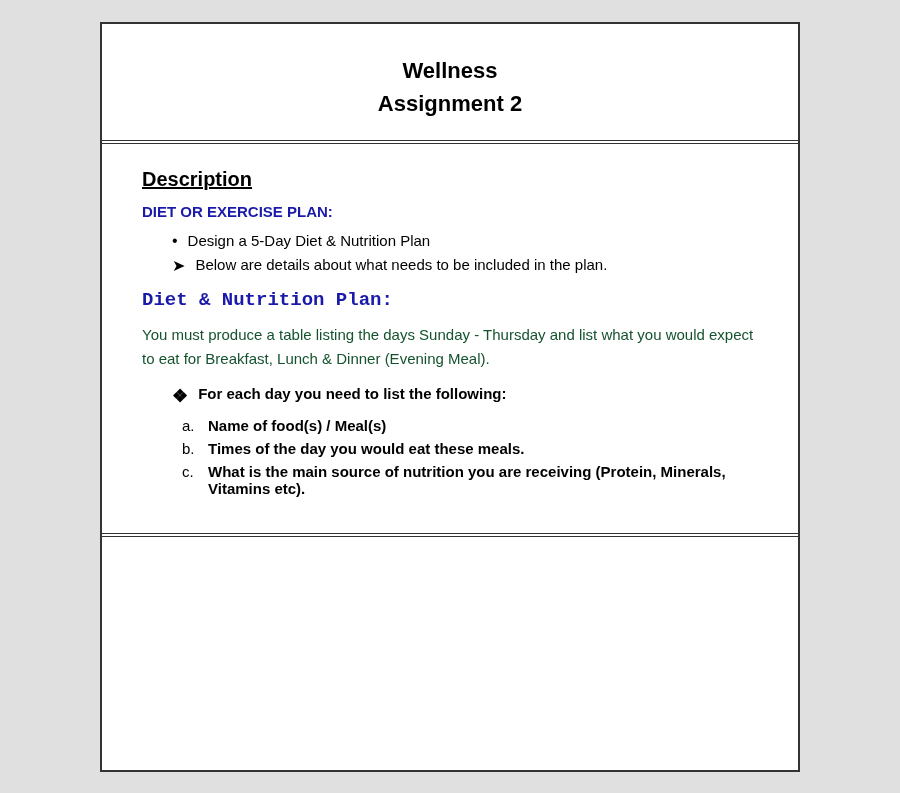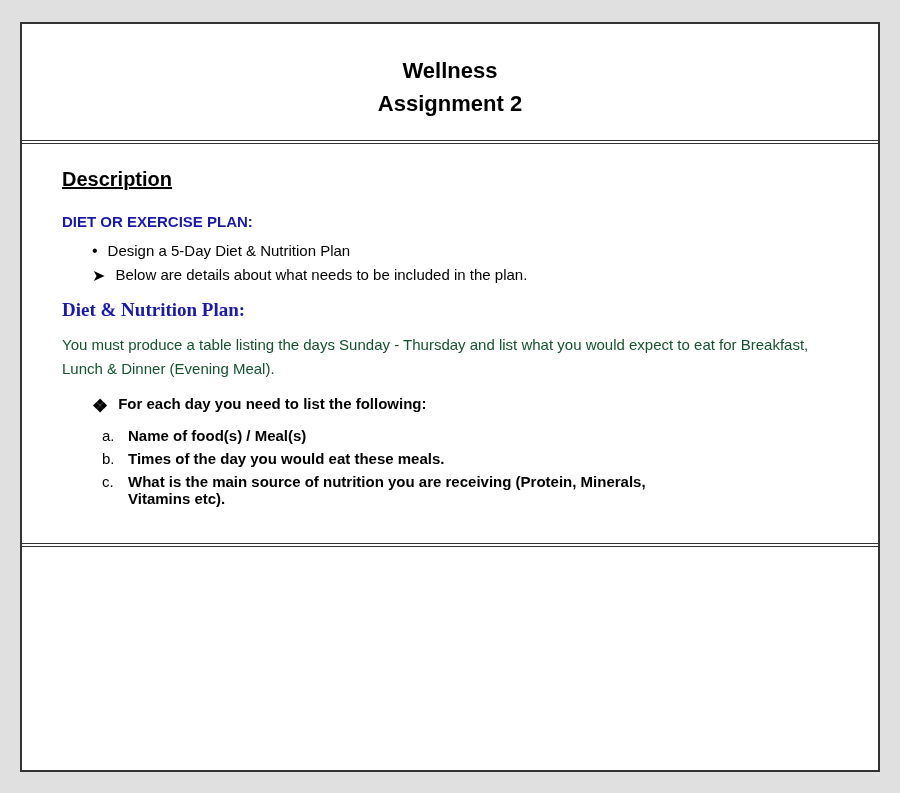--- a/index.html
+++ b/index.html
@@ -11,21 +11,21 @@
     body {
       background: #e0e0e0;
       display: flex;
       justify-content: center;
       align-items: center;
       min-height: 793px;
       font-family: 'Times New Roman', Times, serif;
     }
 
     .page-container {
-      width: 860px;
+      width: 700px;
       min-height: 750px;
       background: #ffffff;
       border: 2px solid #333;
       padding: 0;
     }
 
     .header-section {
       text-align: center;
       padding: 30px 20px 20px 20px;
       border-bottom: 4px double #333;
@@ -41,21 +41,21 @@
     .content-section {
       padding: 24px 40px 30px 40px;
       border-bottom: 4px double #333;
     }
 
     .description-heading {
       font-size: 20px;
       font-weight: bold;
       font-family: Arial, sans-serif;
       text-decoration: underline;
-      margin-bottom: 22px;
+      margin-bottom: 12px;
       color: #000;
     }
 
     .diet-exercise-heading {
       font-size: 15px;
       font-weight: bold;
       color: #1a1aaa;
       font-family: Arial, sans-serif;
       margin-bottom: 12px;
     }
@@ -77,21 +77,21 @@
     .bullet-list li .bullet-marker {
       margin-right: 10px;
       font-size: 16px;
       flex-shrink: 0;
     }
 
     .diet-nutrition-heading {
       font-size: 19px;
       font-weight: bold;
       color: #1a1aaa;
-      font-family: Liberation Serif, serif;
+      font-family: Liberation Mono, monospace;
       margin-bottom: 12px;
     }
 
     .body-text {
       font-size: 15px;
       font-family: Arial, sans-serif;
       line-height: 1.6;
       margin-bottom: 14px;
       color: #14532d;
     }

